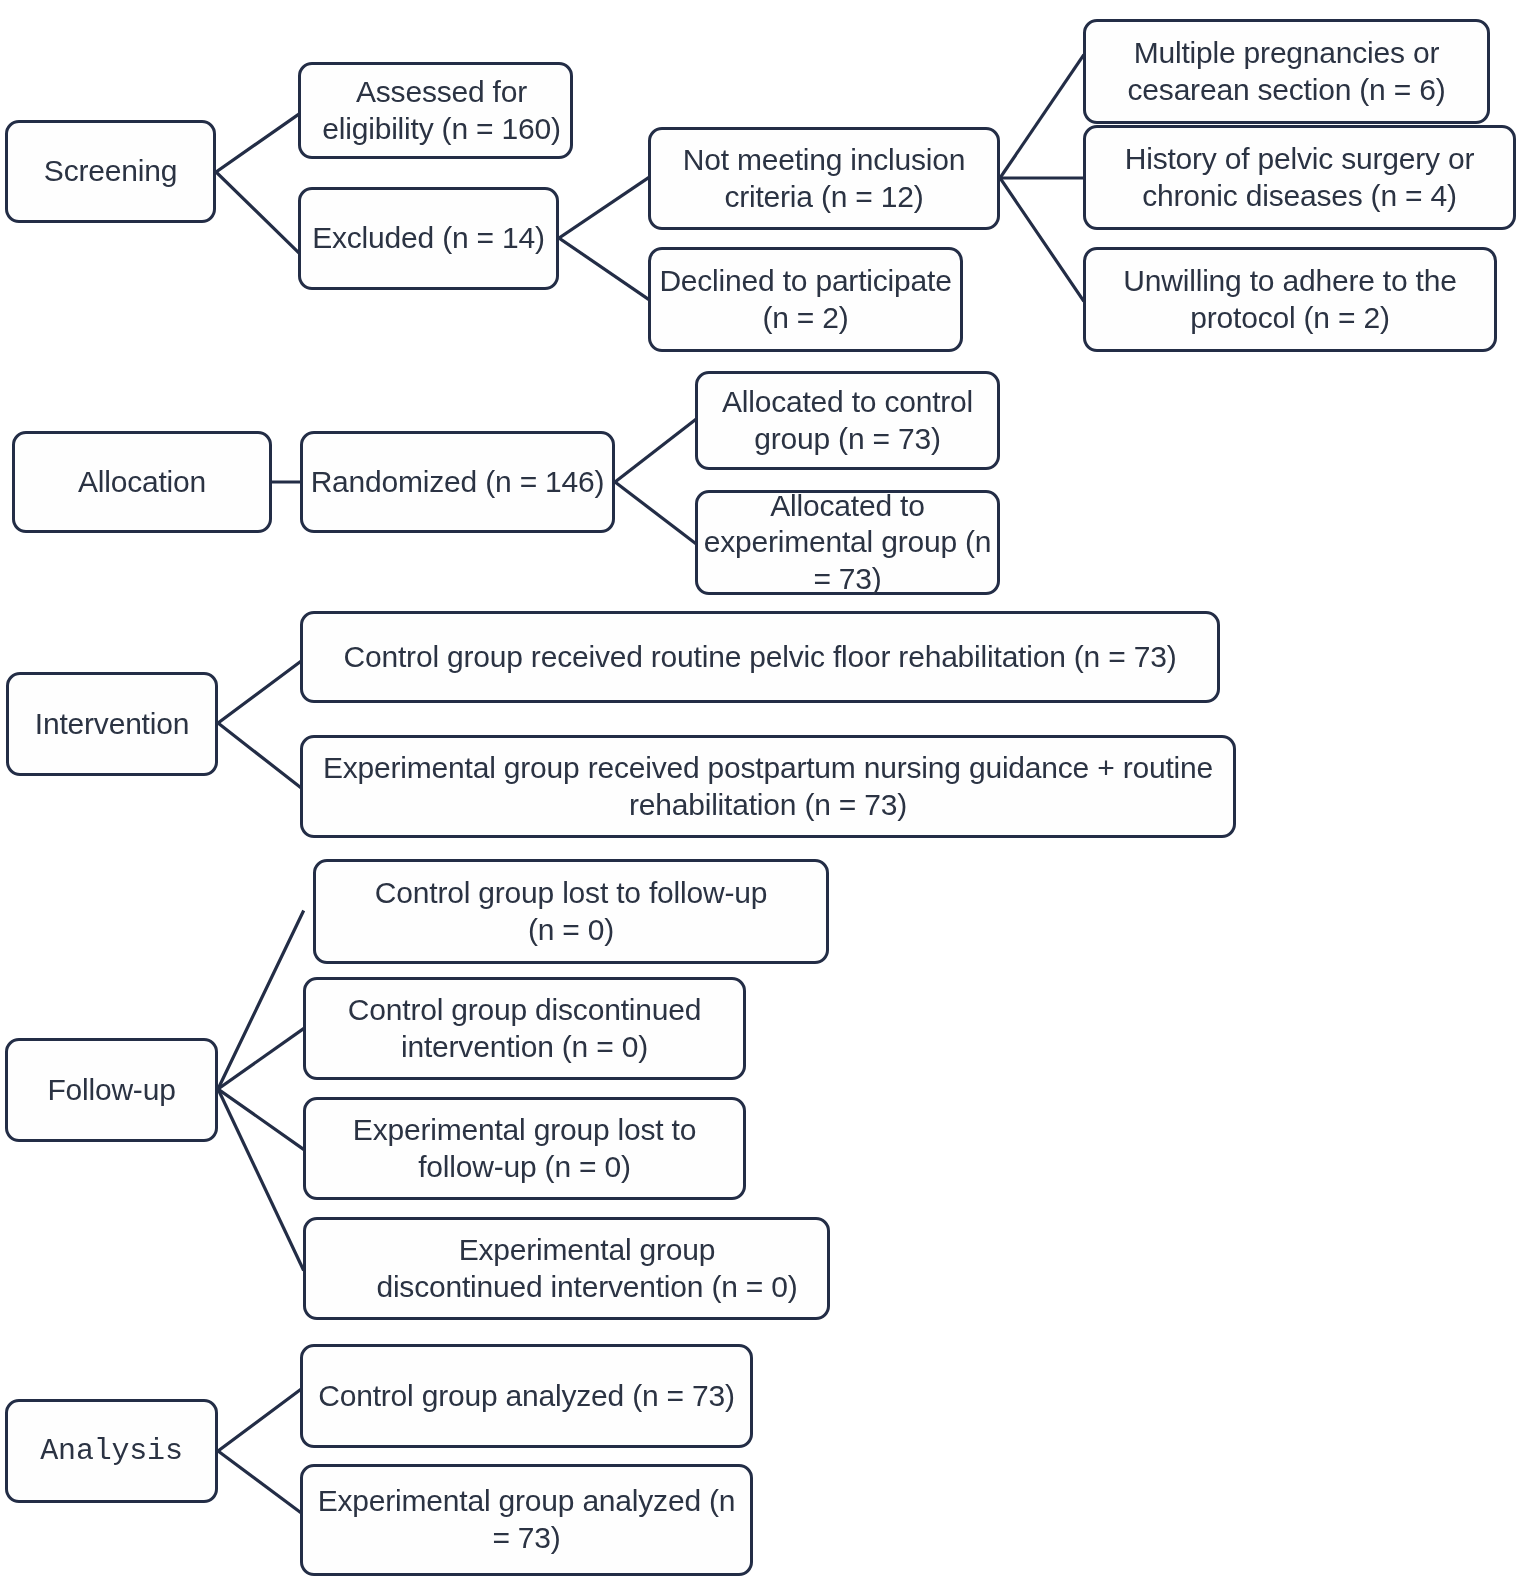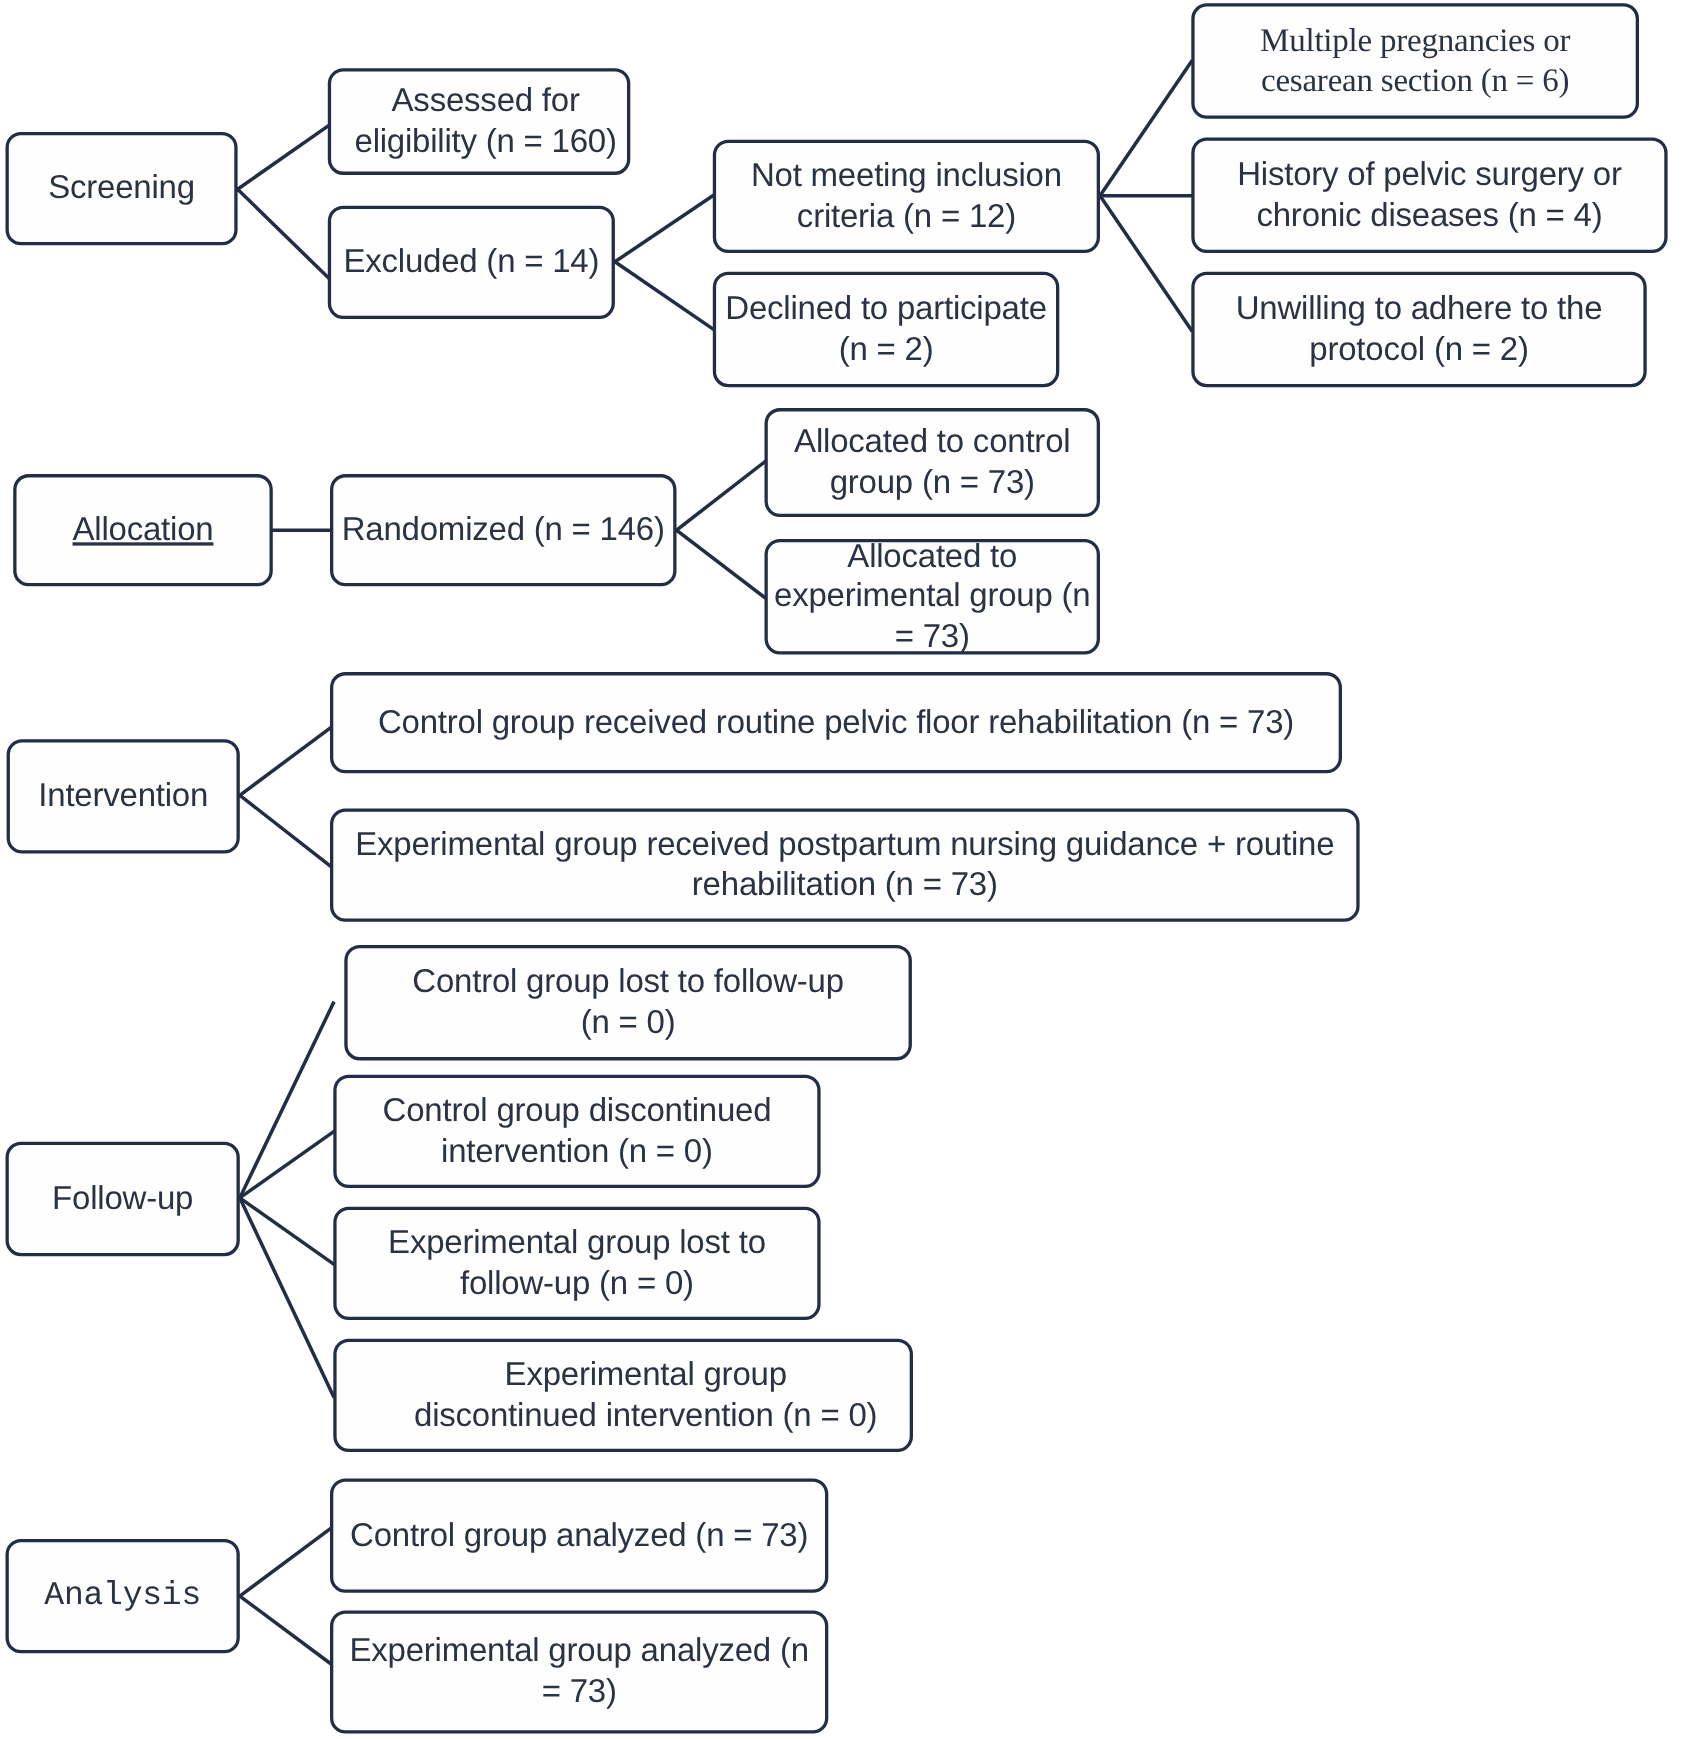--- a/index.html
+++ b/index.html
@@ -108,36 +108,36 @@
   <div class="node" style="left:648px; top:127px; width:352px; height:103px;">
     <span class="txt">Not meeting inclusion
 criteria (n = 12)</span>
   </div>
 
   <div class="node" style="left:648px; top:247px; width:315px; height:105px;">
     <span class="txt">Declined to participate
 (n = 2)</span>
   </div>
 
-  <div class="node" style="left:1083px; top:3px; width:407px; height:105px;font-family:Liberation Serif, serif;">
+  <div class="node" style="left:1083px; top:19px; width:407px; height:105px;">
     <span class="txt">Multiple pregnancies or
 cesarean section (n = 6)</span>
   </div>
 
   <div class="node" style="left:1083px; top:125px; width:433px; height:105px;">
     <span class="txt">History of pelvic surgery or
 chronic diseases (n = 4)</span>
   </div>
 
   <div class="node" style="left:1083px; top:247px; width:414px; height:105px;">
     <span class="txt">Unwilling to adhere to the
 protocol (n = 2)</span>
   </div>
 
-  <div class="node stage-label" style="left:12px; top:431px; width:236px; height:102px;text-decoration:underline;">
+  <div class="node stage-label" style="left:12px; top:431px; width:260px; height:102px;">
     <span class="txt">Allocation</span>
   </div>
 
   <div class="node" style="left:300px; top:431px; width:315px; height:102px;">
     <span class="txt">Randomized (n = 146)</span>
   </div>
 
   <div class="node" style="left:695px; top:371px; width:305px; height:99px;">
     <span class="txt">Allocated to control
 group (n = 73)</span>

